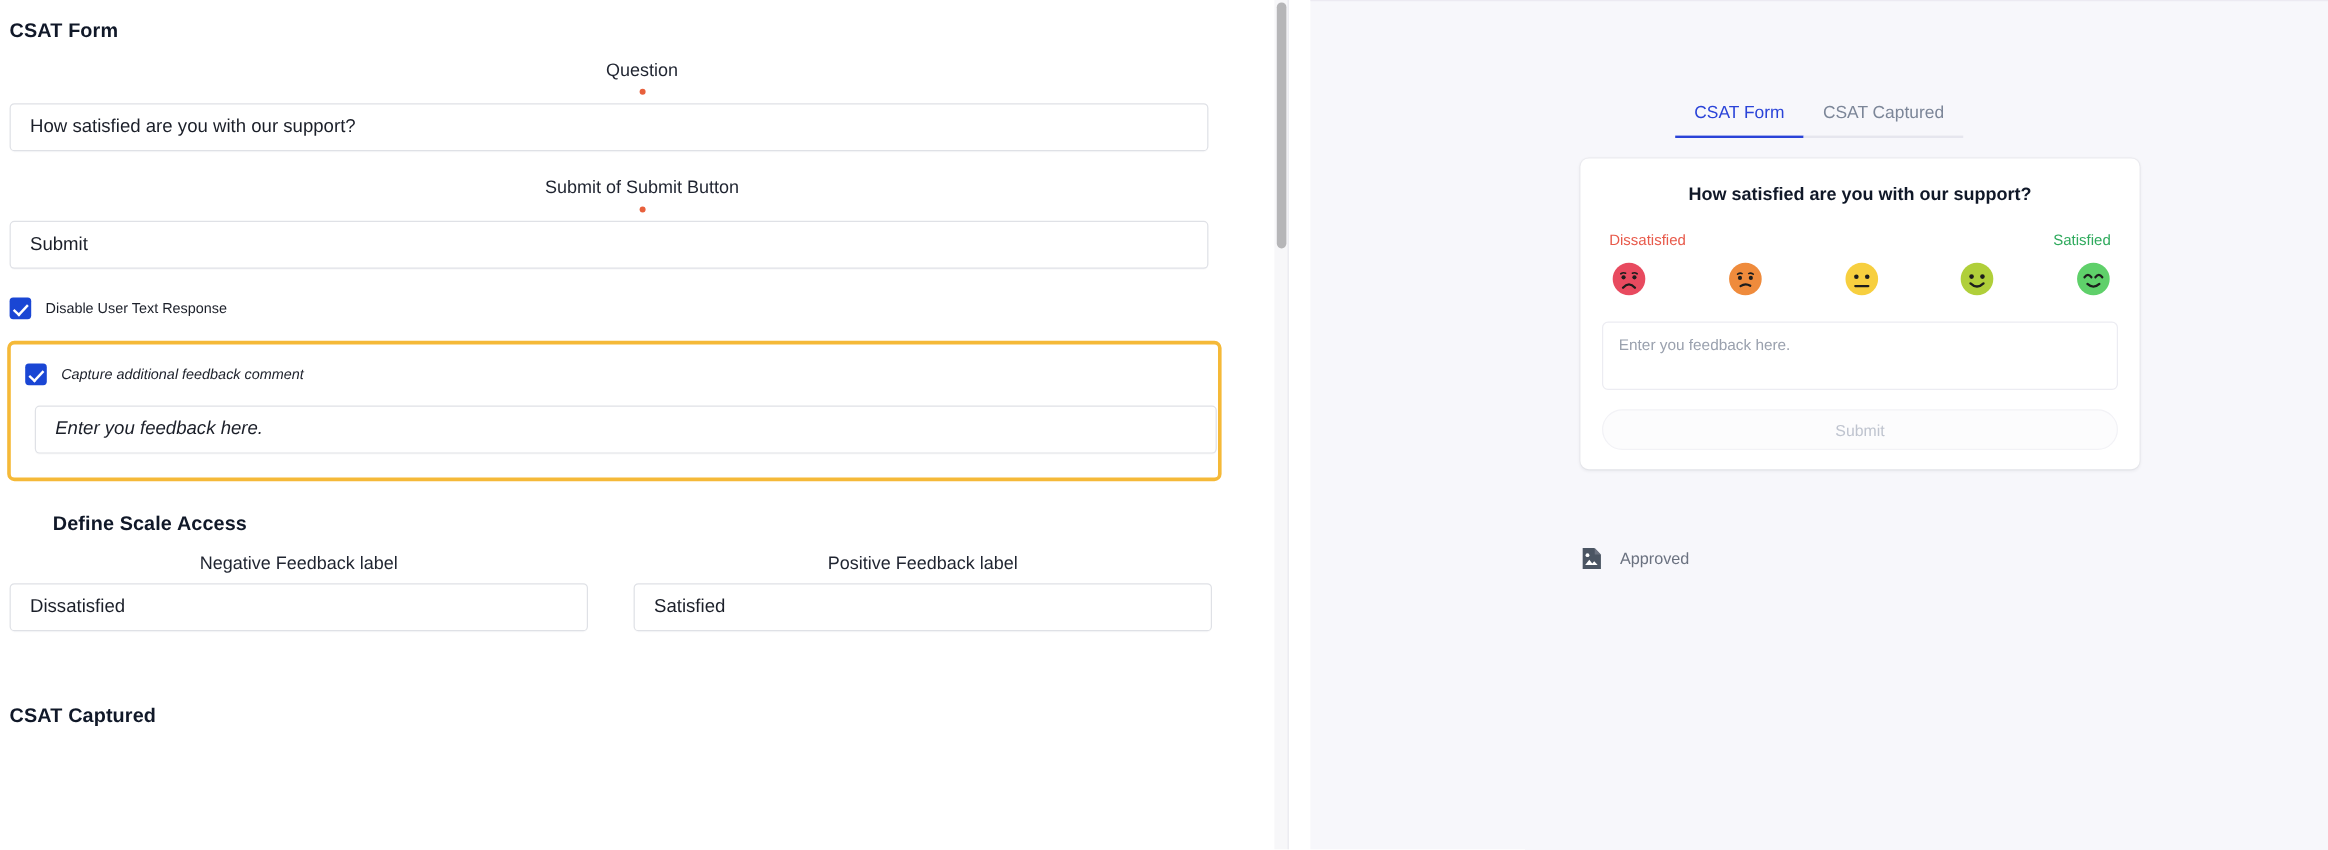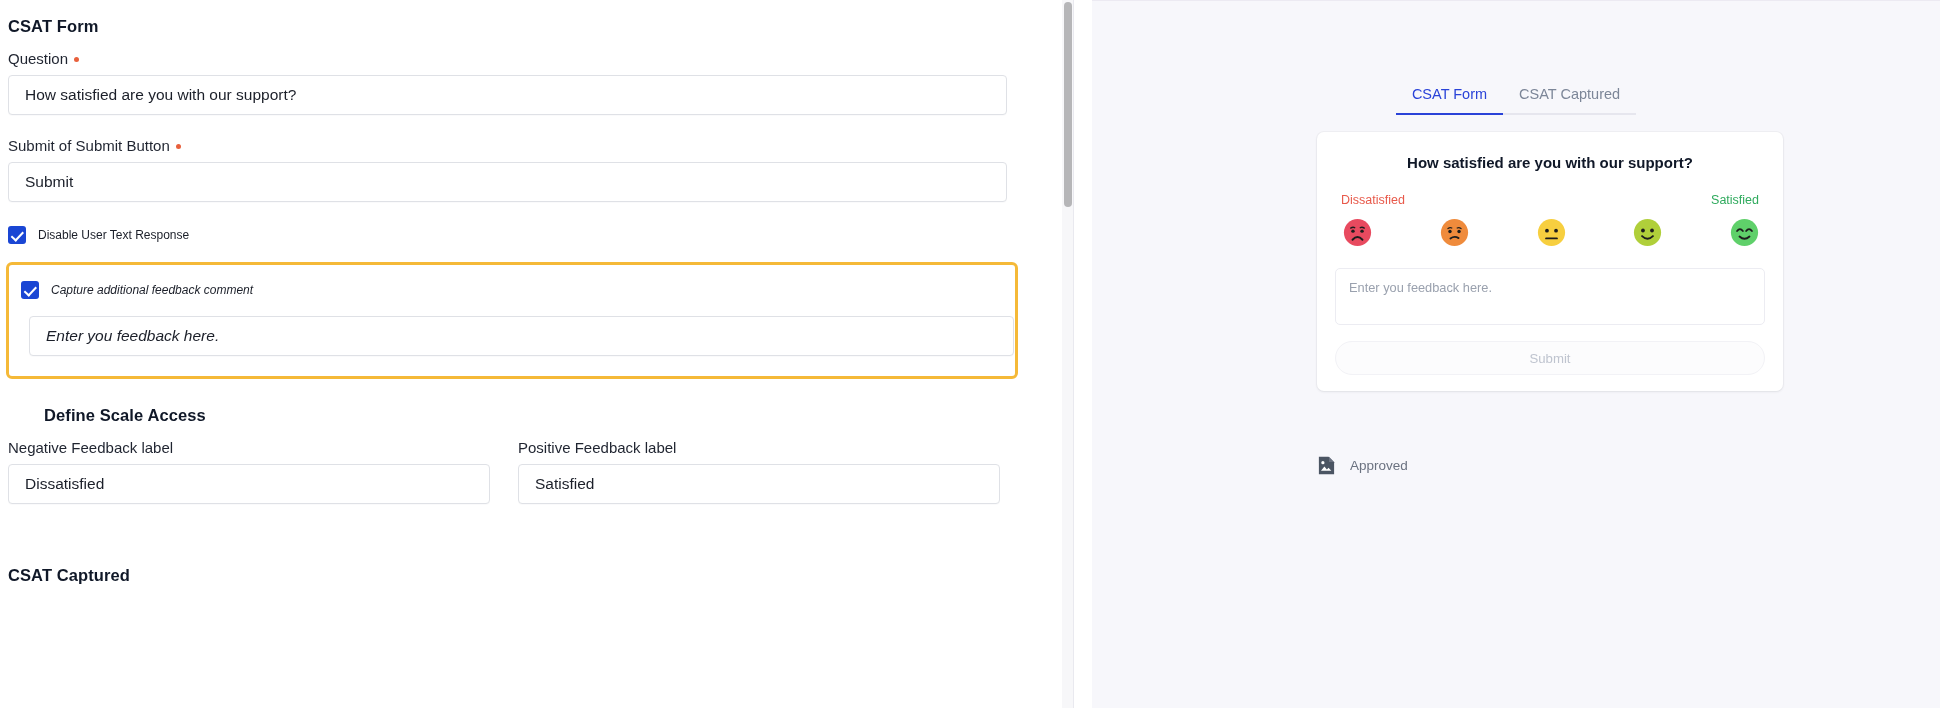--- a/index.html
+++ b/index.html
@@ -29,20 +29,21 @@
     margin: 7px 0 14px 0;
     letter-spacing: .1px;
   }
   .field-label {
     font-size: 15px;
     color: #1f2430;
     margin-bottom: 8px;
     display: flex;
     align-items: center;
     gap: 6px;
+    flex-direction: column;
   }
   .req-dot {
     width: 5px; height: 5px; border-radius: 50%;
     background: #e8603c; display: inline-block;
     position: relative; top: 1px;
   }
   .text-input {
     width: 999px;
     height: 40px;
     border: 1px solid #dfe1e6;
@@ -89,21 +90,21 @@
     margin: 18px 0 0 -2px;
     width: 1012px;
     font-style: italic;
   }
   .highlight-box .text-input {
     width: 985px;
     margin-top: 17px;
     margin-left: 8px;
   }
 
-  .two-col { display: flex; gap: 28px; align-items: flex-end; }
+  .two-col { display: flex; gap: 38px; align-items: flex-end; }
   .two-col .text-input { width: 482px; }
 
   
   .divider {
     width: 12px;
     height: 708px;
     background: #f7f7f9;
     border-right: 1px solid #e9e9ef;
     position: relative;
     flex: none;

